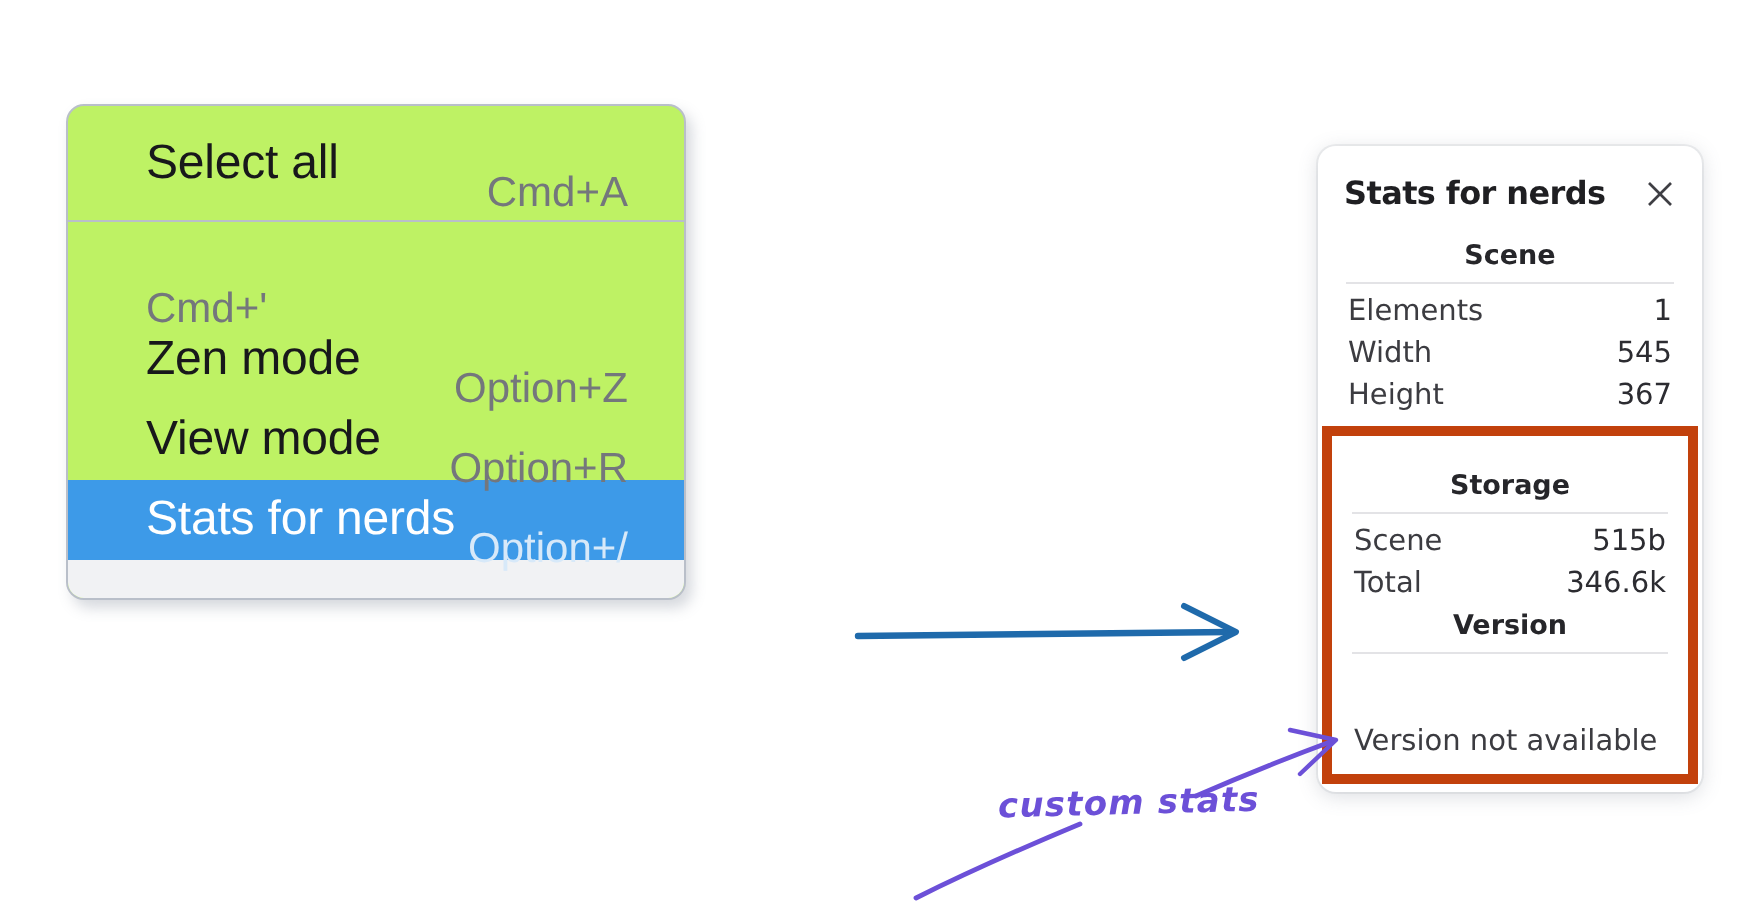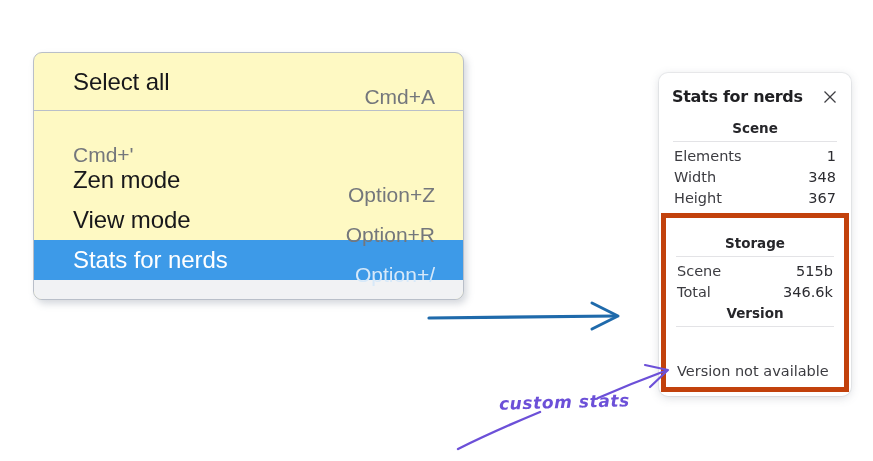--- a/index.html
+++ b/index.html
@@ -14,22 +14,22 @@
     overflow: hidden;
     font-family: "Liberation Sans", sans-serif;
     -webkit-font-smoothing: antialiased;
   }
 
   
   .context-menu {
     position: absolute;
     left: 33px;
     top: 52px;
-    width: 431px;
-    background: #fef9c3;
+    width: 310px;
+    background: #bef264;
     border: 1px solid #b9bfc9;
     border-radius: 9px;
     box-shadow: 3px 4px 7px rgba(120,130,145,0.30);
     overflow: hidden;
     box-sizing: border-box;
   }
   .menu-group {
     padding: 9px 0 8px 0;
   }
   .menu-group.group-bottom {
@@ -217,21 +217,21 @@
 
   <div>
     <div class="sp-section-title">Scene</div>
     <div class="sp-rule"></div>
     <div class="sp-row">
       <span class="sp-lbl">Elements</span>
       <span class="sp-val">1</span>
     </div>
     <div class="sp-row">
       <span class="sp-lbl">Width</span>
-      <span class="sp-val">348</span>
+      <span class="sp-val">545</span>
     </div>
     <div class="sp-row">
       <span class="sp-lbl">Height</span>
       <span class="sp-val">367</span>
     </div>
   </div>
 
   <div class="sp-highlight">
 
     <div>

